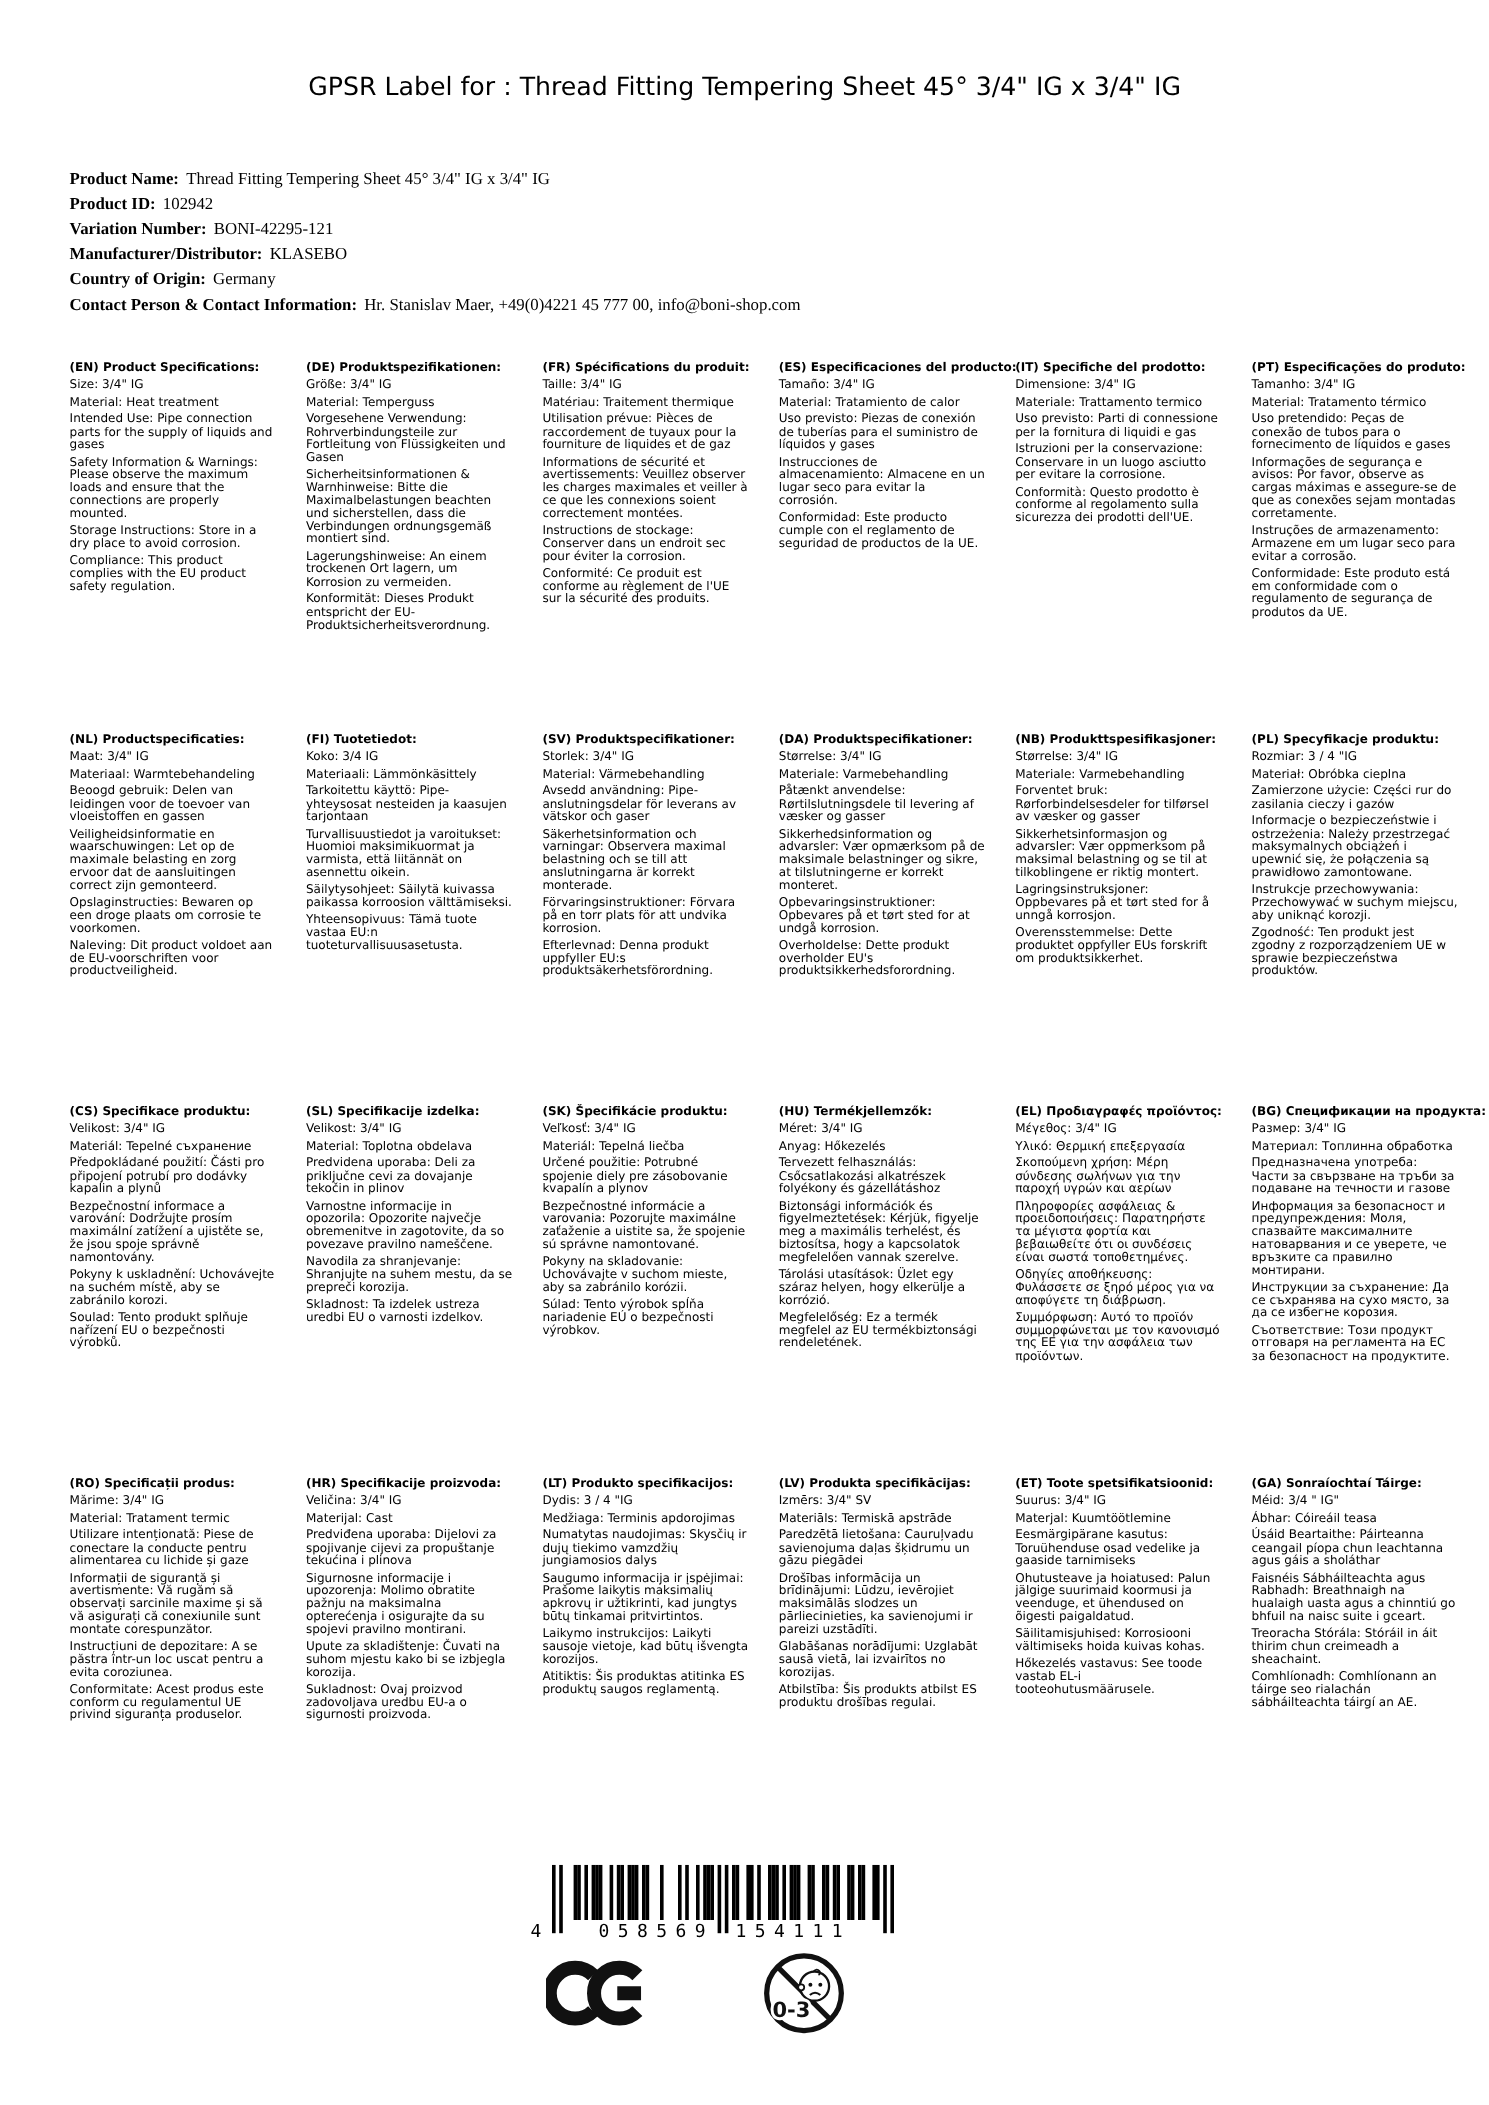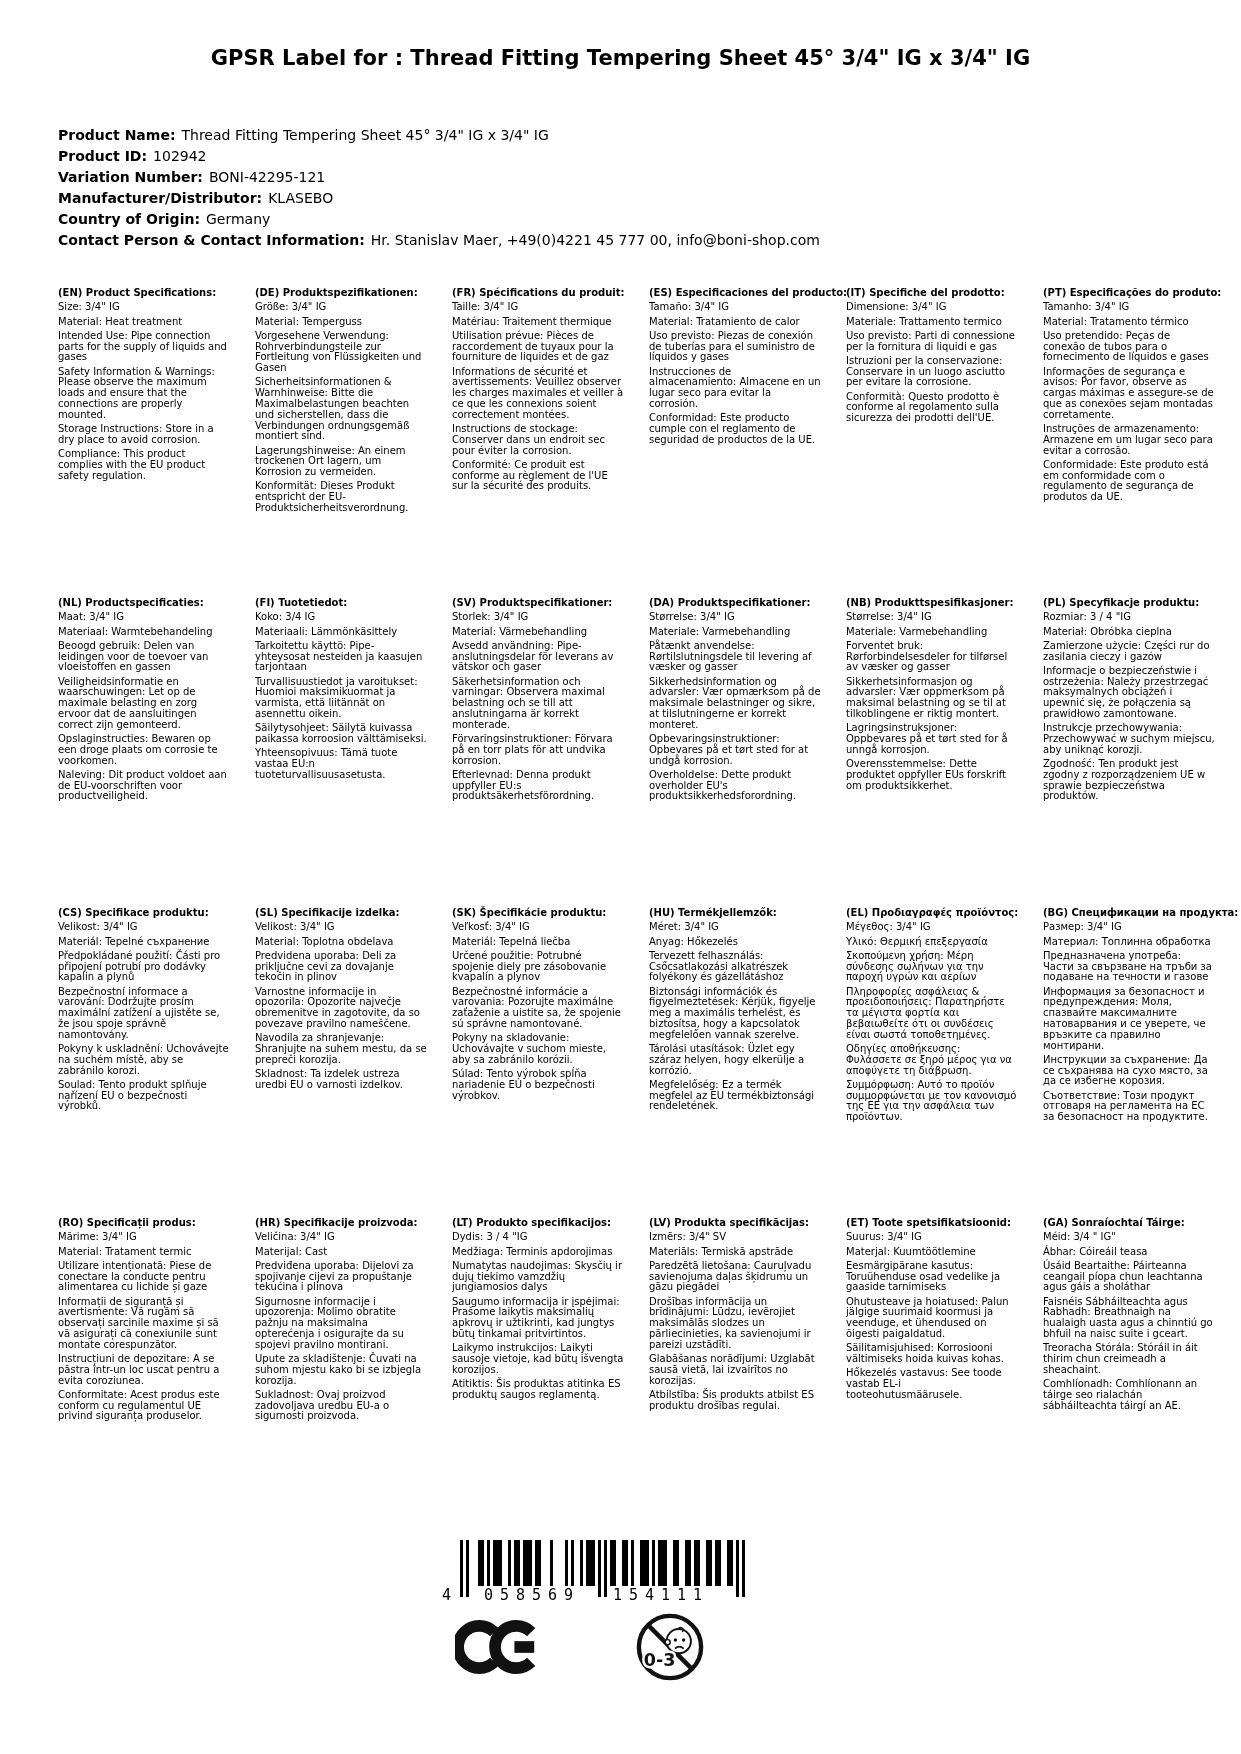--- a/index.html
+++ b/index.html
@@ -3,25 +3,25 @@
 <meta charset="utf-8">
 <style>
   html, body { margin: 0; padding: 0; }
   body {
     width: 1241px; height: 1754px;
     background: #ffffff; color: #000000;
     font-family: "DejaVu Sans", "Liberation Sans", sans-serif;
     overflow: hidden; position: relative;
   }
   .title {
-    width: 860px; margin: 42px auto 0;
-    font-size: 21px; line-height: 33px; font-weight: bold;
+    width: 860px; margin: 56px auto 0;
+    font-size: 21px; line-height: 33px; font-weight: normal;
     text-align: center;
   }
-  .product-info { margin: 50px 0 0 58px; }
+  .product-info { margin: 50px 0 0 58px; font-family: Liberation Serif, serif; }
   .pi-row { font-size: 14px; line-height: 21px; }
   .pi-label { font-weight: bold; margin-right: 6px; }
   .spec-grid {
     margin: 36px 0 0 58px;
     display: grid;
     grid-template-columns: repeat(6, 197px);
     grid-auto-rows: 310px;
   }
   .spec-block { padding-right: 25px; overflow: visible; }
   .spec-header {
@@ -34,21 +34,21 @@
     overflow-wrap: break-word;
   }
   .bottom { position: relative; }
   .barcode { position: relative; width: 303px; height: 63px; margin: 13px 0 0 442px; }
   .barcode svg { position: absolute; left: 18px; top: 0; }
   .bc-digit {
     position: absolute; bottom: 0; font-size: 15px; line-height: 16px;
     font-family: "DejaVu Sans Mono", "Liberation Mono", monospace;
   }
   .bc-first { left: 0; }
-  .bc-left  { left: 27px; width: 126px; text-align: center; letter-spacing: 7px; }
+  .bc-left  { left: 27px; width: 126px; text-align: right; letter-spacing: 7px; }
   .bc-right { left: 156px; width: 126px; text-align: center; letter-spacing: 7px; }
   .marks-row {
     margin: 9px 0 0 455px;
     display: flex; align-items: center; gap: 90px;
   }
 </style>
 </head>
 <body>
 
 <div class="page">

